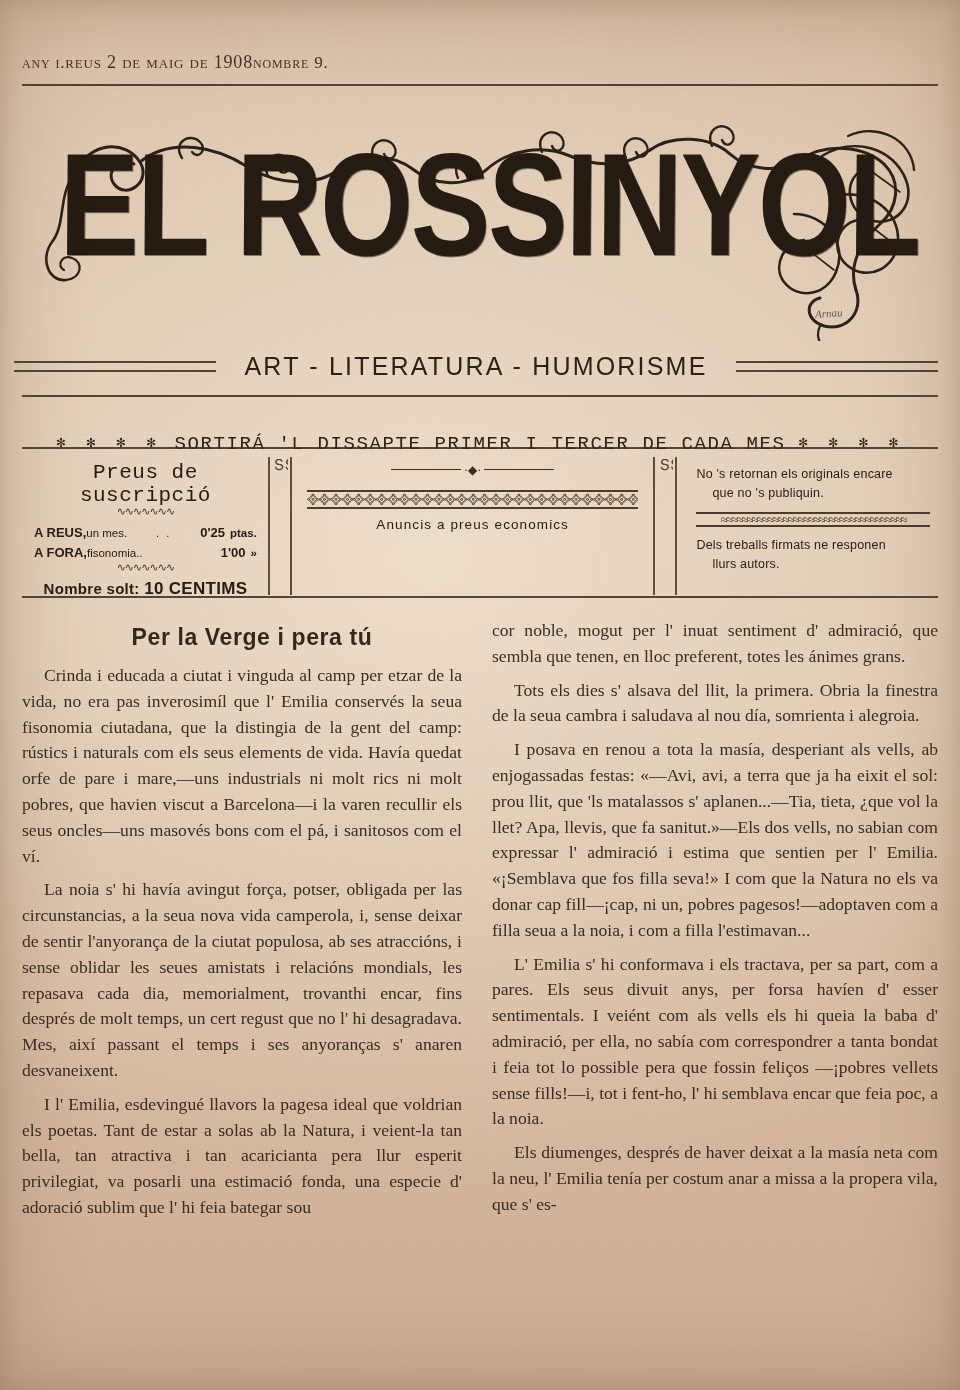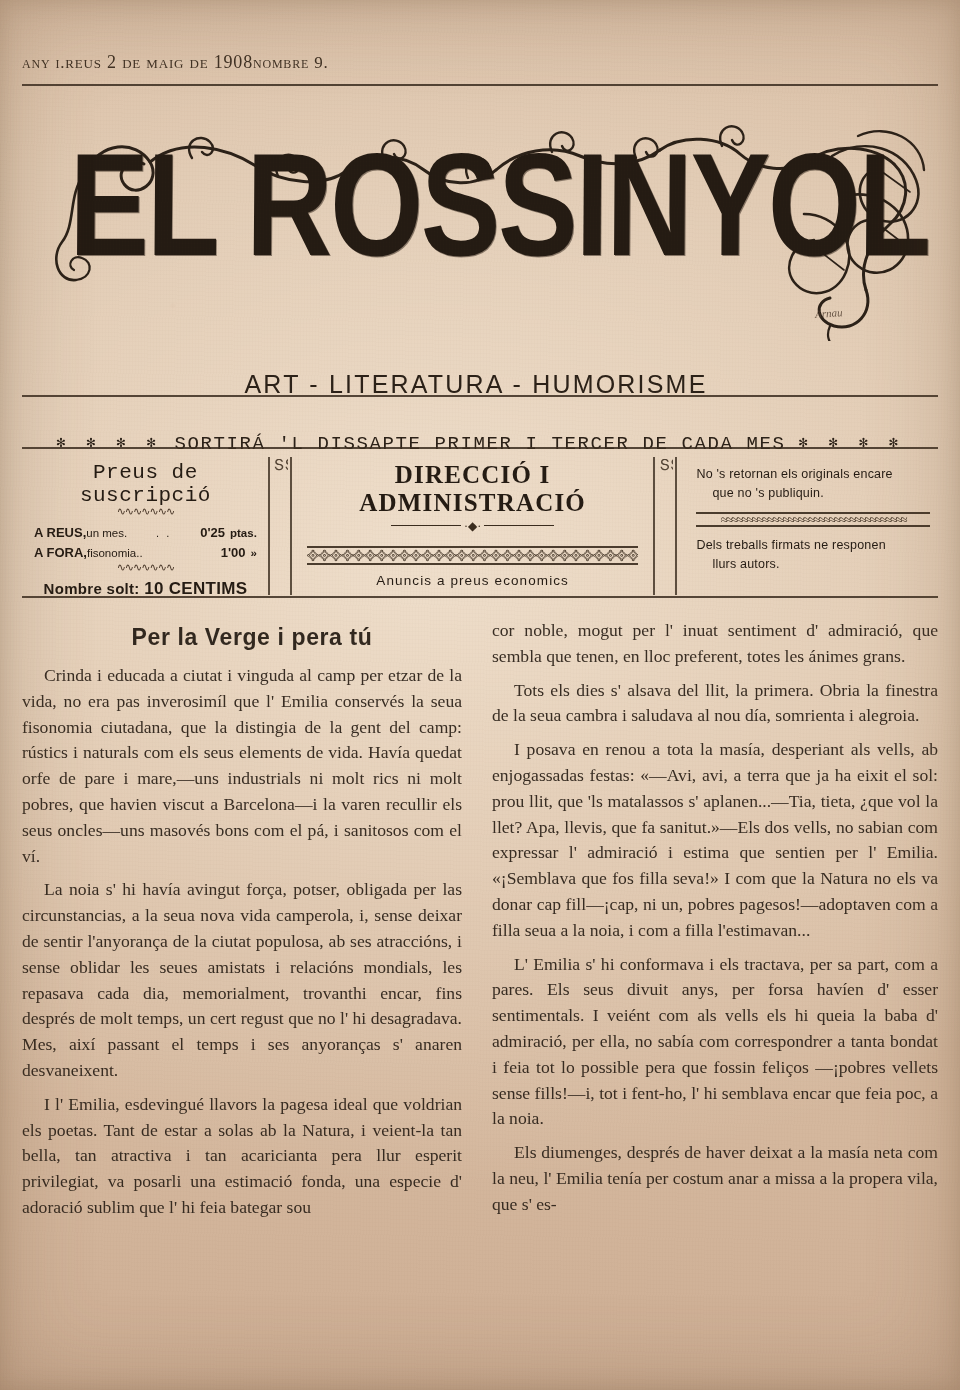--- a/index.html
+++ b/index.html
@@ -63,21 +63,21 @@
   #rule-top {
     position: absolute;
     top: 84px; left: 22px; right: 22px;
     border-top: 2px solid #3a2c1e;
     opacity: .85;
   }
 
   
   #masthead {
     position: absolute;
-    top: 96px; left: 32px; right: 22px;
+    top: 96px; left: 22px; right: 22px;
     height: 245px;
   }
   #logo-text {
     position: absolute;
     left: 38px;
     top: 36px;
     font-family: "Liberation Sans", sans-serif;
     font-weight: 700;
     font-size: 146px;
     line-height: 1;
@@ -99,22 +99,21 @@
     opacity: .8;
     transform: rotate(-4deg);
   }
 
   
   #subtitle-band {
     position: absolute;
     top: 352px; left: 14px; right: 22px;
     display: flex;
     align-items: center;
-    gap: 14px;
-    flex-direction: column;
+    gap: 28px;
   }
   .dbl-rule {
     flex: 1;
     height: 7px;
     border-top: 2px solid #3a2c1e;
     border-bottom: 2px solid #3a2c1e;
     opacity: .85;
   }
   #subtitle-text {
     font-family: "Liberation Sans", sans-serif;
@@ -442,21 +441,20 @@
         <span>Nombre solt:</span>
         <span class="big">10 CENTIMS</span>
       </div>
     </div>
 
     <div class="vdiv">
       <div class="scroll">ՏՏՏՏՏՏՏՏՏՏՏՏՏՏ</div>
     </div>
 
     <div class="ibox" id="box-addr">
-      <div class="addr-title">DIRECCIÓ I ADMINISTRACIÓ</div>
       <div class="addr-orn">
         <span class="bar"></span>
         <span>·◆·</span>
         <span class="bar"></span>
       </div>
       <div class="scroll-band">᪣᪣᪣᪣᪣᪣᪣᪣᪣᪣᪣᪣᪣᪣᪣᪣᪣᪣᪣᪣᪣᪣᪣᪣᪣᪣᪣᪣᪣</div>
       <div class="addr-ads">Anuncis a preus economics</div>
     </div>
 
     <div class="vdiv">

